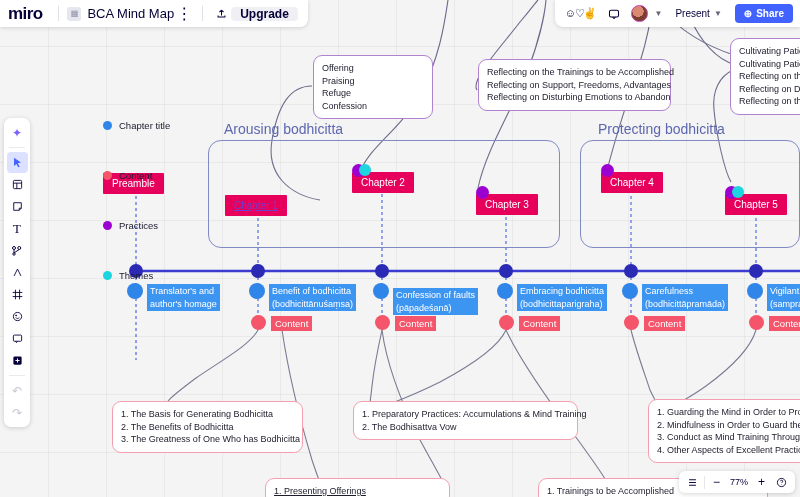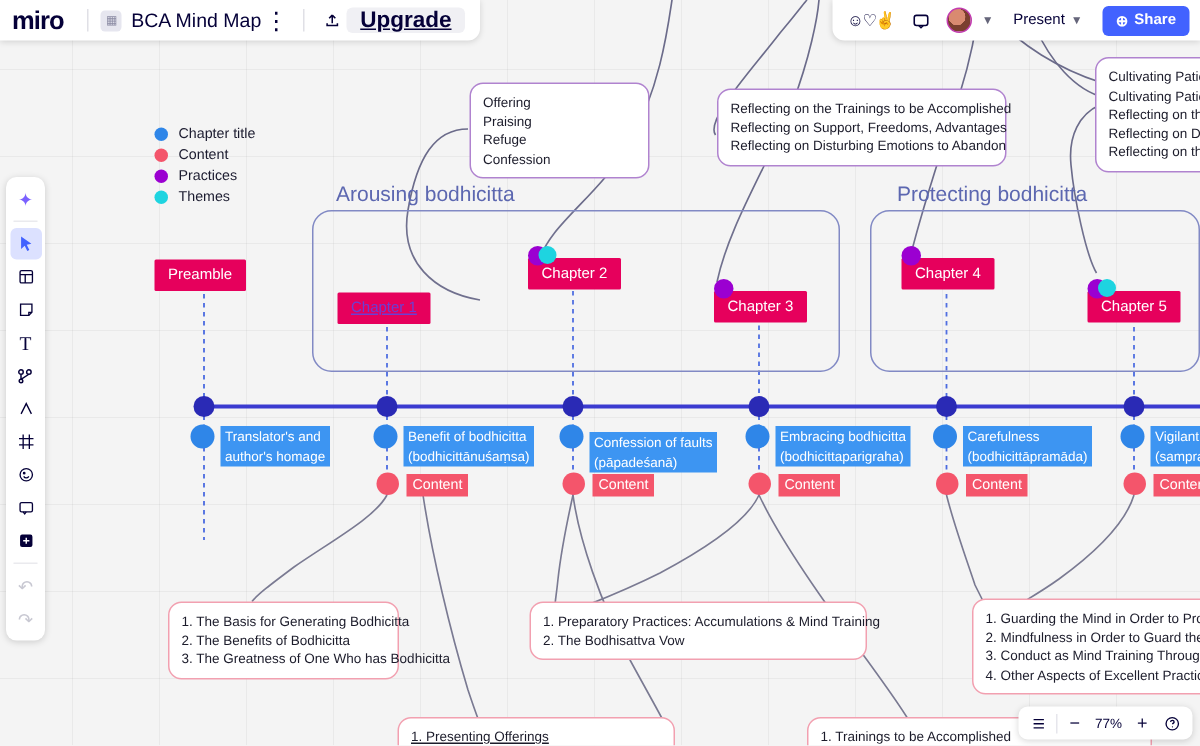--- a/index.html
+++ b/index.html
@@ -31,22 +31,22 @@
     box-shadow: 0 1px 4px rgba(0,0,0,.14);
     padding: 0 10px 0 8px; z-index: 40;
   }
   .miro-logo { font-size: 17px; font-weight: 700; letter-spacing: -.6px; color: #050038; padding-right: 8px; }
   .tb-div { width: 1px; height: 15px; background: #e0e0e6; margin: 0 8px; }
   .board-ico { width: 14px; height: 14px; border-radius: 3px; background: #e6e6ef;
                display: flex; align-items: center; justify-content: center; font-size: 8px; color: #8a8aa3; }
   .board-name { font-size: 13px; color: #050038; padding-left: 6px; white-space: nowrap; }
   .tb-btn { display: flex; align-items: center; justify-content: center; width: 20px; height: 20px;
             border-radius: 4px; cursor: pointer; color: #050038; }
-  .upgrade-btn { font-size: 15px; font-weight: 600; color: #050038; background: #f0f0f4;
-                 border: none; border-radius: 4px; padding: 0 9px; cursor: pointer; text-decoration: underline; }
+  .upgrade-btn { font-size: 12px; font-weight: 600; color: #050038; background: #f0f0f4;
+                 border: none; border-radius: 4px; padding: 0 9px; cursor: pointer; }
 
   .topbar-right {
     position: absolute; right: 0; top: 0; height: 27px;
     display: flex; align-items: center; gap: 7px;
     background: #fff; border-bottom-left-radius: 8px;
     box-shadow: 0 1px 4px rgba(0,0,0,.14);
     padding: 0 7px 0 10px; z-index: 40;
   }
   .react-ico { font-size: 11px; color: #050038; letter-spacing: -1px; cursor: pointer; }
   .avatar { width: 17px; height: 17px; border-radius: 50%;
@@ -70,21 +70,21 @@
     width: 21px; height: 21px; border-radius: 4px; cursor: pointer;
     display: flex; align-items: center; justify-content: center;
     color: #050038; font-size: 12px;
   }
   .tool.active { background: #dce1ff; color: #4262ff; }
   .tool.dim { color: #c8c8d2; }
   .tool-sep { width: 16px; height: 1px; background: #eaeaee; margin: 3px 0; }
 
   
   .legend { position: absolute; left: 103px; top: 84px; display: flex; flex-direction: column; gap: 3px; z-index: 20; }
-  .leg-row { display: flex; align-items: center; gap: 7px; }
+  .leg-row { display: flex; align-items: center; gap: 7px; margin-top: 36px; }
   .leg-dot { width: 9px; height: 9px; border-radius: 50%; flex: none; }
   .leg-txt { font-size: 9.5px; color: #1a1a2e; white-space: nowrap; }
 
   
   .frame { position: absolute; border: 1.4px solid #8189c4; border-radius: 13px; background: rgba(255,255,255,.04); }
   .frame-title { position: absolute; font-size: 14px; color: #5c67b0; white-space: nowrap; }
 
   
   .chapter {
     position: absolute; background: #e6005c; color: #fff; font-size: 10px;
@@ -314,21 +314,21 @@
   </div>
 
   <div class="note purple" style="left:730px; top:38px; width:150px;">
     <div>Cultivating Patie</div>
     <div>Cultivating Patie</div>
     <div>Reflecting on the</div>
     <div>Reflecting on De</div>
     <div>Reflecting on the</div>
   </div>
 
-  <div class="note pink" style="left:112px; top:401px; width:154px;">
+  <div class="note pink" style="left:112px; top:401px; width:191px;">
     <div>1. The Basis for Generating Bodhicitta</div>
     <div>2. The Benefits of Bodhicitta</div>
     <div>3. The Greatness of One Who has Bodhicitta</div>
   </div>
 
   <div class="note pink" style="left:353px; top:401px; width:225px;">
     <div>1. Preparatory Practices: Accumulations &amp; Mind Training</div>
     <div>2. The Bodhisattva Vow</div>
   </div>
 

